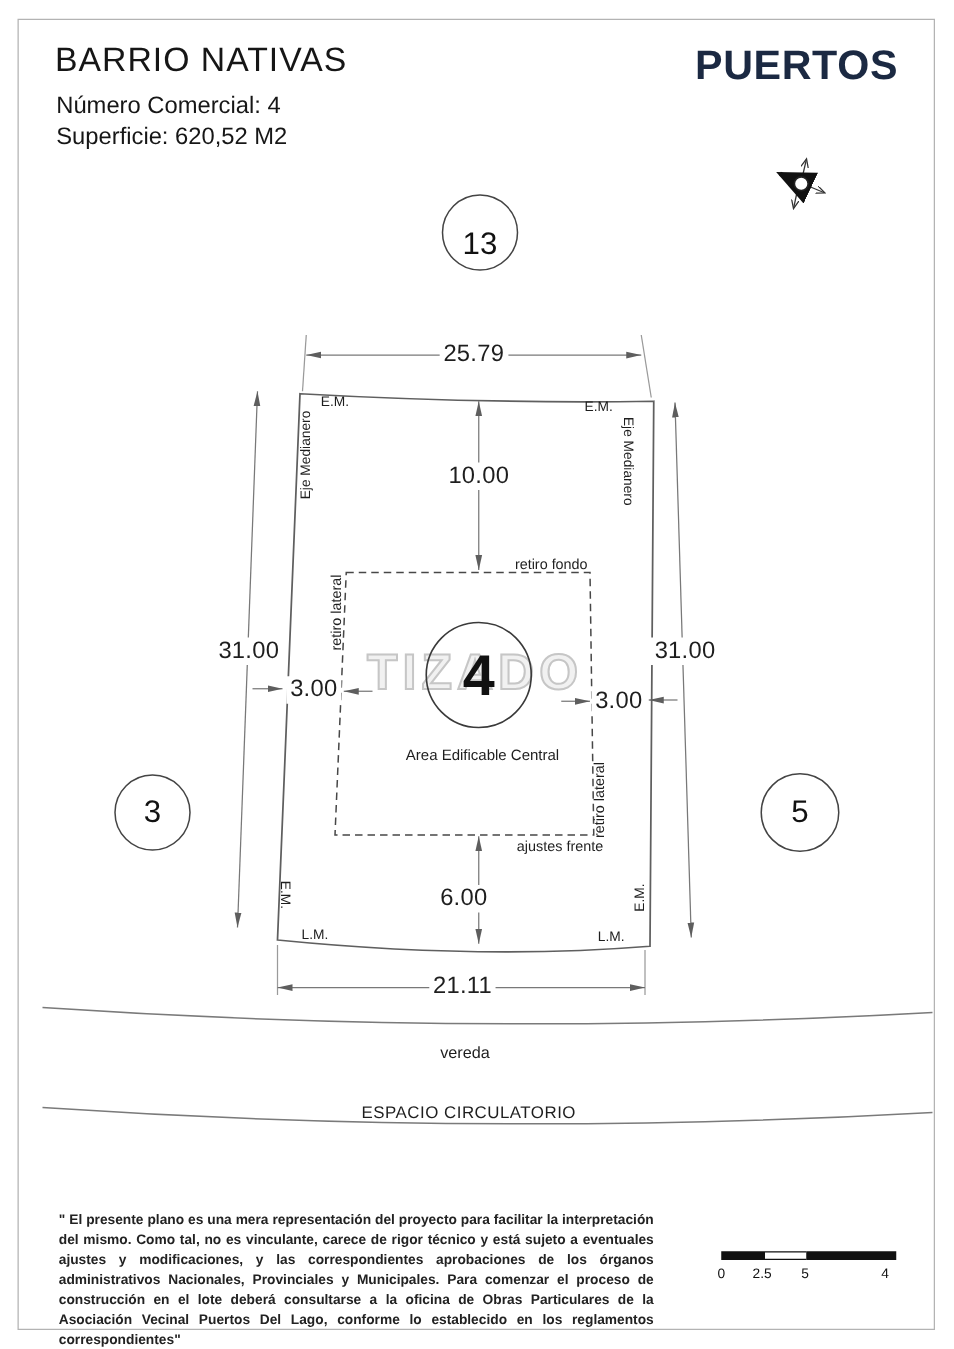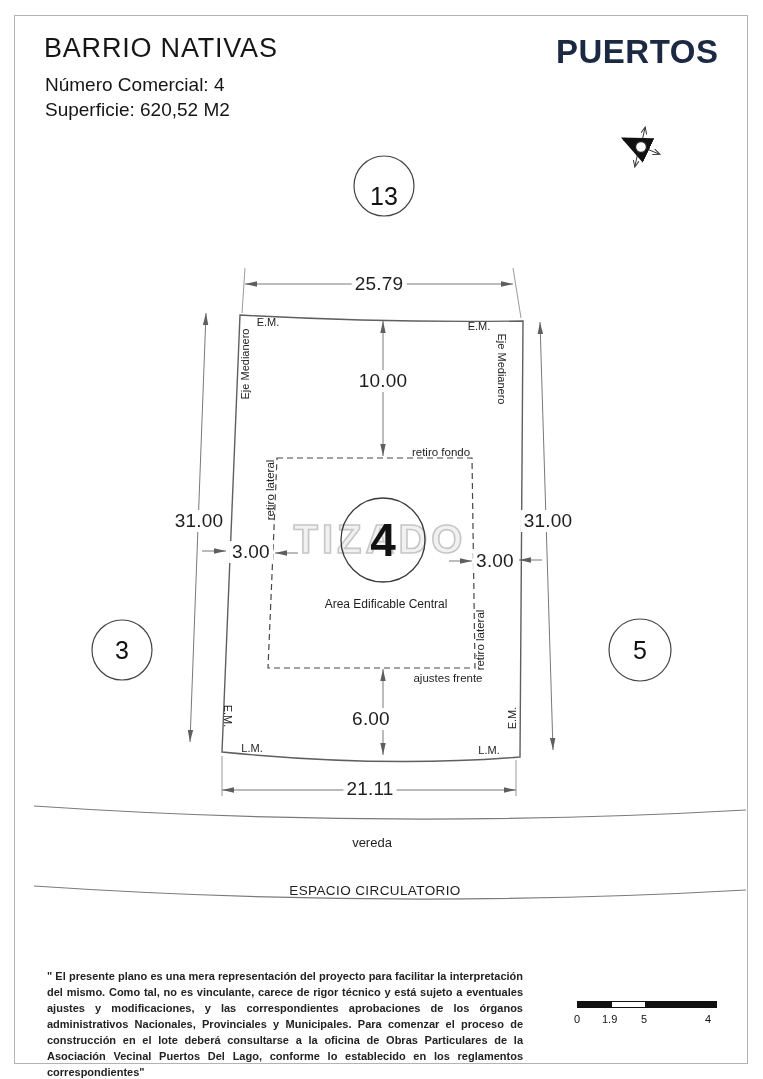--- a/index.html
+++ b/index.html
@@ -141,17 +141,17 @@
   <div class="lbl espacio" style="left:375px;top:846px;">ESPACIO CIRCULATORIO</div>
 
   <div class="disclaimer">" El presente plano es una mera representación del proyecto para facilitar la interpretación del mismo. Como tal, no es vinculante, carece de rigor técnico y está sujeto a eventuales ajustes y modificaciones, y las correspondientes aprobaciones de los órganos administrativos Nacionales, Provinciales y Municipales. Para comenzar el proceso de construcción en el lote deberá consultarse a la oficina de Obras Particulares de la Asociación Vecinal Puertos Del Lago, conforme lo establecido en los reglamentos correspondientes"</div>
 
   <div class="sbar">
     <div class="b" style="width:35px;"></div>
     <div class="w" style="width:33px;"></div>
     <div class="b" style="width:72px;"></div>
   </div>
   <div class="stick" style="left:574px;">0</div>
-  <div class="stick" style="left:602px;">1.9</div>
+  <div class="stick" style="left:602px;">2.5</div>
   <div class="stick" style="left:641px;">5</div>
   <div class="stick" style="left:705px;">4</div>
 
 </div>
 
 </body></html>

